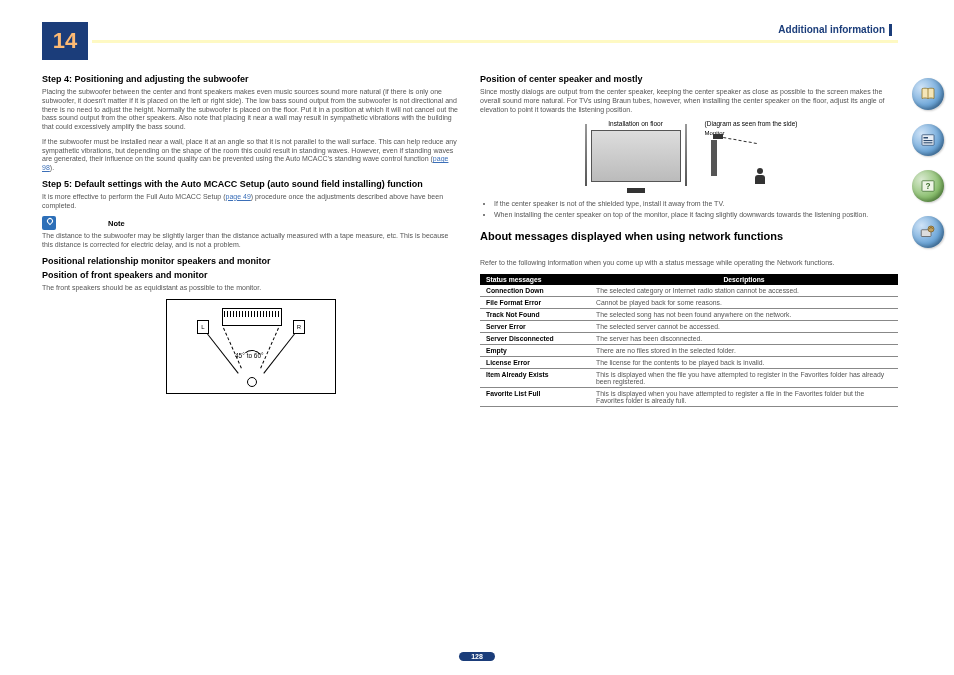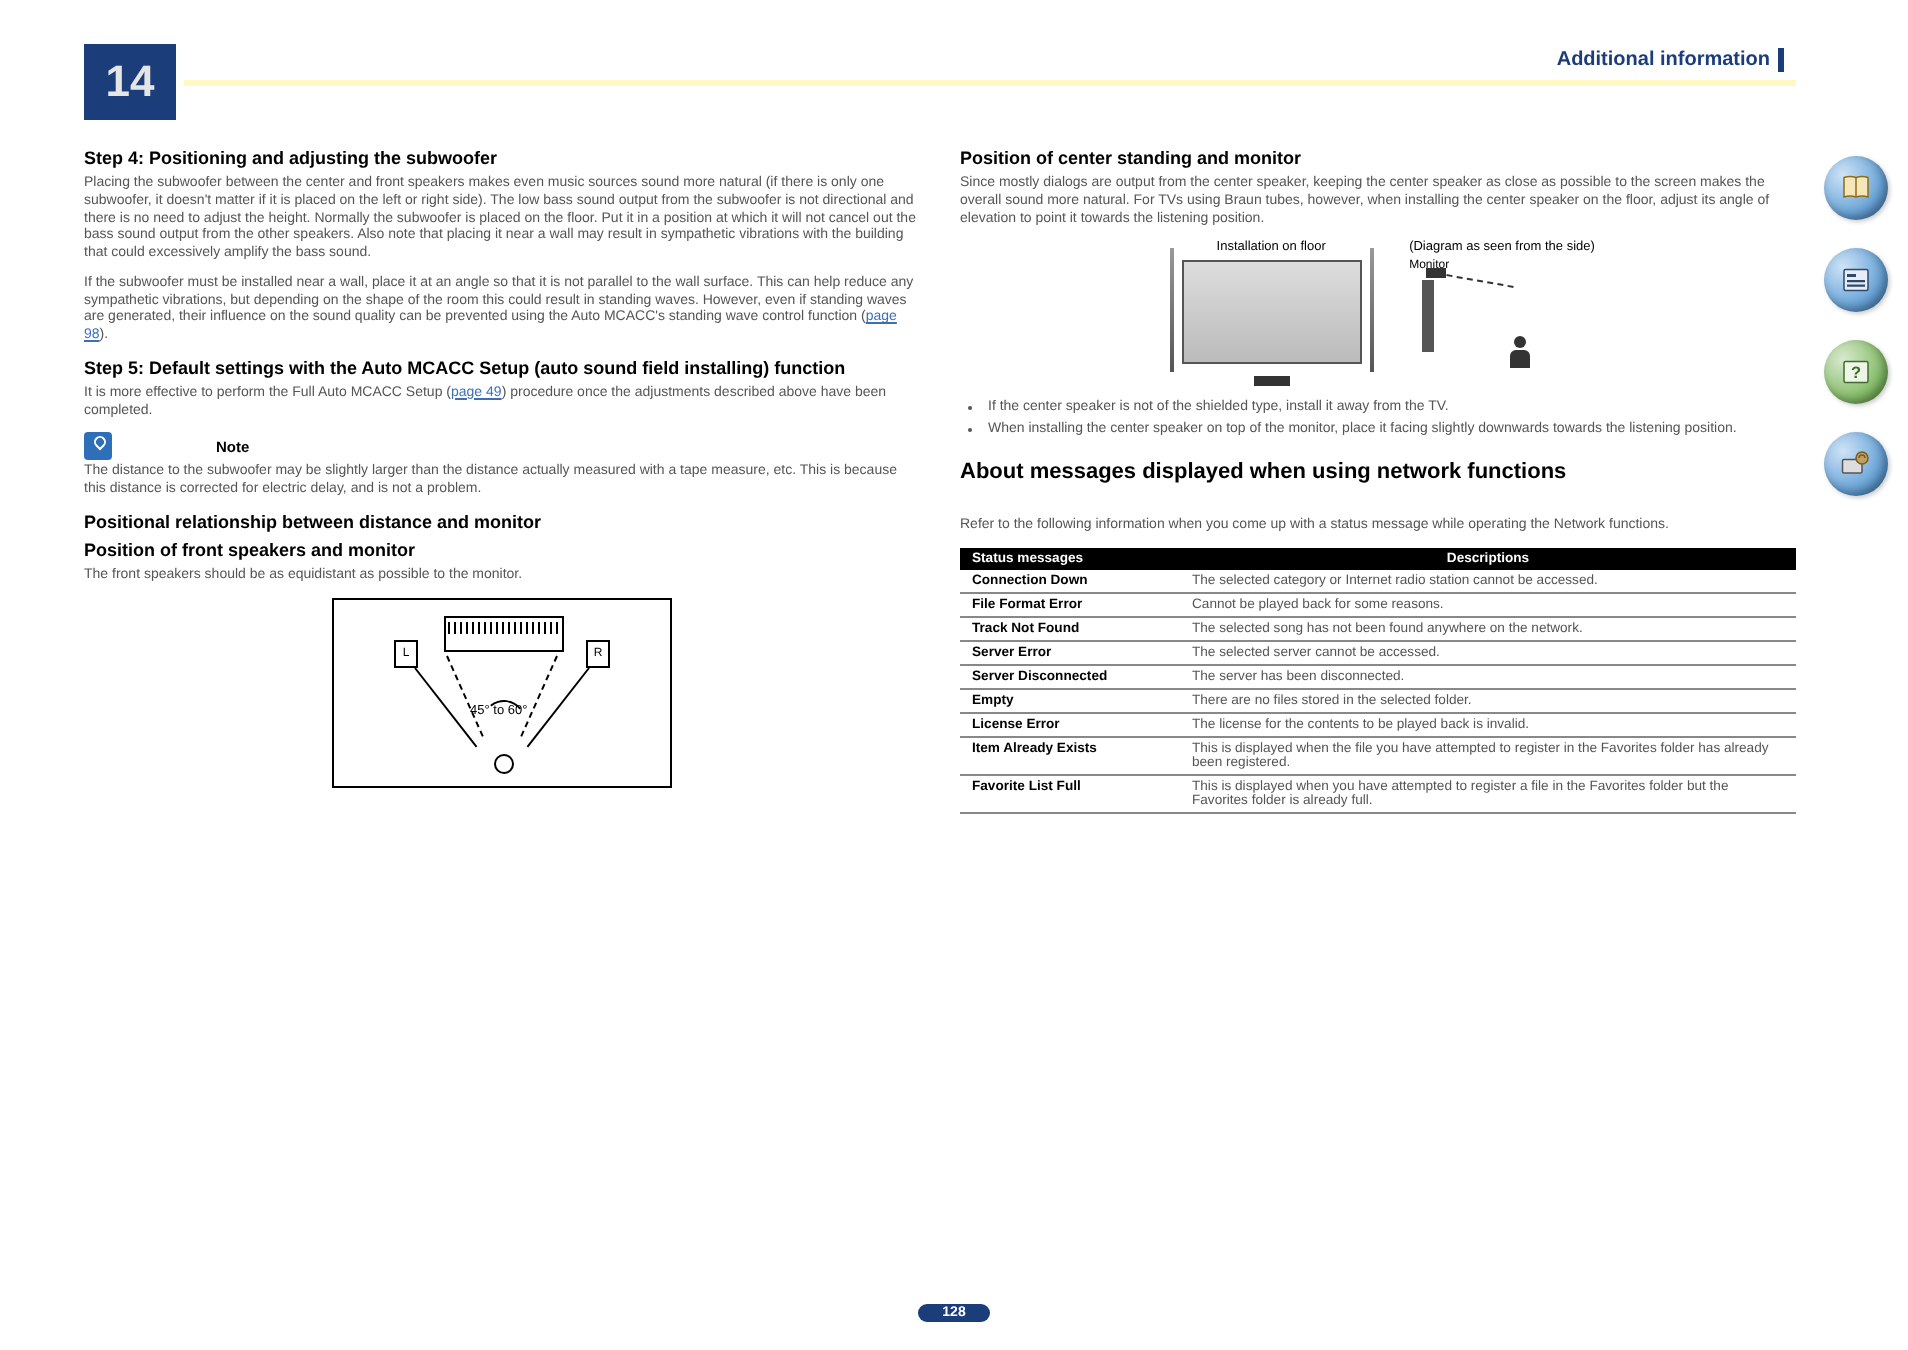--- a/index.html
+++ b/index.html
@@ -1,19 +1,19 @@
 <!DOCTYPE html>
 <html><head>
 <meta charset="utf-8">
 <style>
   * { box-sizing: border-box; margin: 0; padding: 0; }
   body { font-family: Arial, Helvetica, sans-serif; font-size: 8px; color: #000; background: #fff; width: 954px; height: 675px; position: relative; }
   .page { padding: 22px 56px 20px 42px; }
   .header-row { display: flex; align-items: center; margin-bottom: 14px; }
-  .page-num-box { background: #1b3d7a; color: #e5e5e5; width: 46px; height: 38px; display: flex; align-items: center; justify-content: center; font-size: 22px; font-weight: bold; }
+  .page-num-box { background: #1b3d7a; color: #fdba74; width: 46px; height: 38px; display: flex; align-items: center; justify-content: center; font-size: 22px; font-weight: bold; }
   .header-line { flex: 1; height: 3px; background: #fef9c3; margin-left: 4px; position: relative; }
   .header-title { position: absolute; right: 4px; top: -16px; font-size: 10px; font-weight: bold; color: #1b3d7a; background: #fff; padding: 0 2px; }
   .header-title::after { content: ""; display: inline-block; width: 3px; height: 12px; background: #1b3d7a; margin-left: 4px; vertical-align: middle; }
   .columns { display: flex; gap: 20px; justify-content: center; }
   .col { flex: 1; min-width: 0; }
   h3.step { font-size: 9px; font-weight: bold; margin-bottom: 4px; }
   h3.sub { font-size: 9px; font-weight: bold; margin-bottom: 4px; }
   h2.section { font-size: 11px; font-weight: bold; margin-bottom: 17px; }
   p.body { font-size: 7px; line-height: 1.25; color: #555; margin-bottom: 6px; }
   .link { color: #3b6fb8; text-decoration: underline; }
@@ -89,21 +89,21 @@
       <p class="body">
         <span>It is more effective to perform the Full Auto MCACC Setup (</span><a class="link">page 49</a><span>) procedure once the adjustments described above have been completed.</span>
       </p>
 
       <div class="note-row">
         <div class="note-icon"></div>
         <span class="note-text">Note</span>
       </div>
       <p class="body">The distance to the subwoofer may be slightly larger than the distance actually measured with a tape measure, etc. This is because this distance is corrected for electric delay, and is not a problem.</p>
 
-      <h3 class="sub">Positional relationship between distance and monitor</h3>
+      <h3 class="sub">Positional relationship monitor speakers and monitor</h3>
       <h3 class="sub" style="margin-top:0">Position of front speakers and monitor</h3>
       <p class="body">The front speakers should be as equidistant as possible to the monitor.</p>
 
       <div class="diagram front">
         <div class="tv">
             <div class="grille"></div>
           </div>
         <div class="spk l">
             <span>L</span>
           </div>
@@ -114,21 +114,21 @@
         <div class="tri-line tl2"></div>
         <div class="tri-line tl3"></div>
         <div class="tri-line tl4"></div>
         <div class="arc"></div>
         <div class="angle-label">45° to 60°</div>
         <div class="listener"></div>
       </div>
     </div>
 
     <div class="col">
-      <h3 class="sub">Position of center standing and monitor</h3>
+      <h3 class="sub">Position of center speaker and mostly</h3>
       <p class="body">Since mostly dialogs are output from the center speaker, keeping the center speaker as close as possible to the screen makes the overall sound more natural. For TVs using Braun tubes, however, when installing the center speaker on the floor, adjust its angle of elevation to point it towards the listening position.</p>
 
       <div class="center-diagram">
         <div class="center-setup">
           <div class="center-label">Installation on floor</div>
           <div style="position:relative; width:110px; height:62px;">
             <div class="tv-big"></div>
             <div style="position:absolute;left:4px;top:-6px;width:2px;height:62px;background:linear-gradient(#999,#555);"></div>
             <div style="position:absolute;right:4px;top:-6px;width:2px;height:62px;background:linear-gradient(#999,#555);"></div>
             <div class="csp" style="position:absolute;bottom:-1px;left:46px;"></div>

